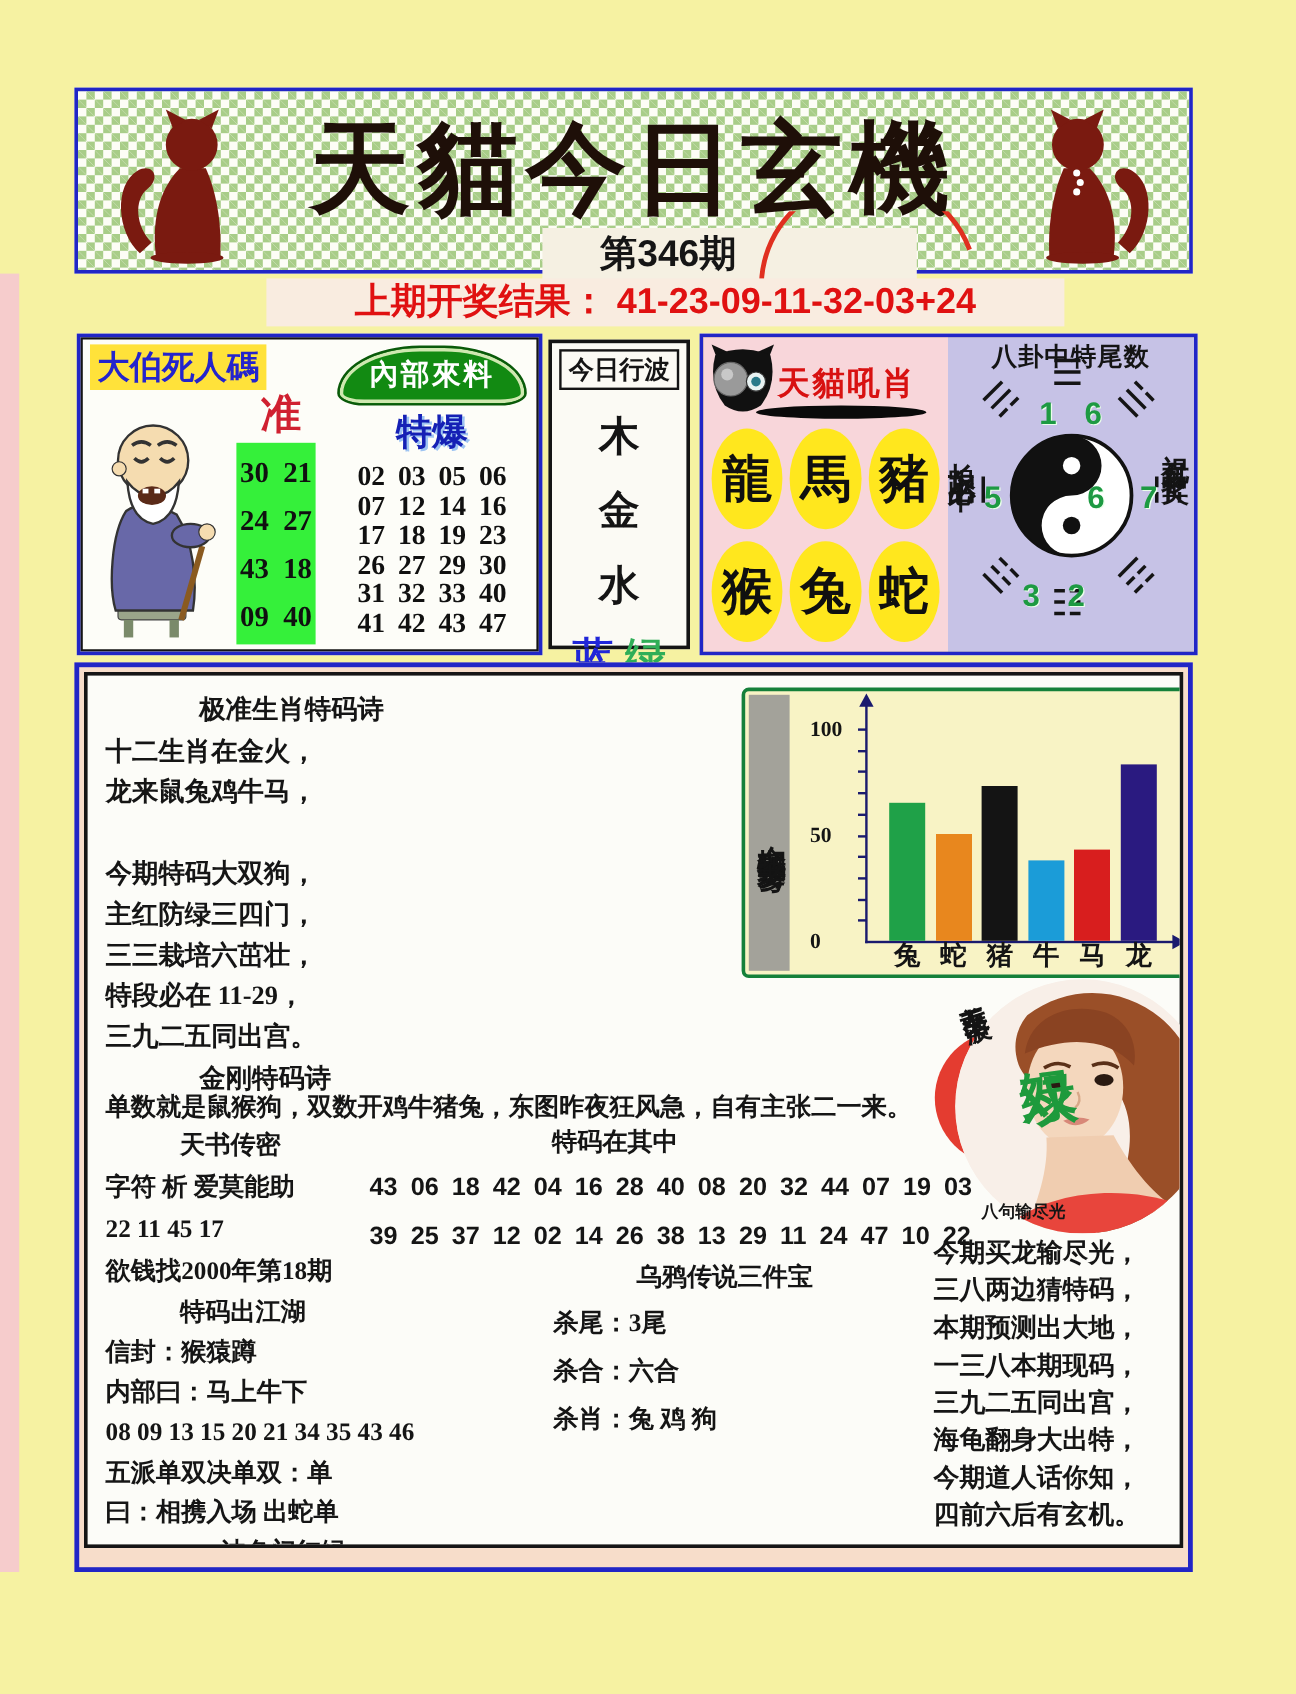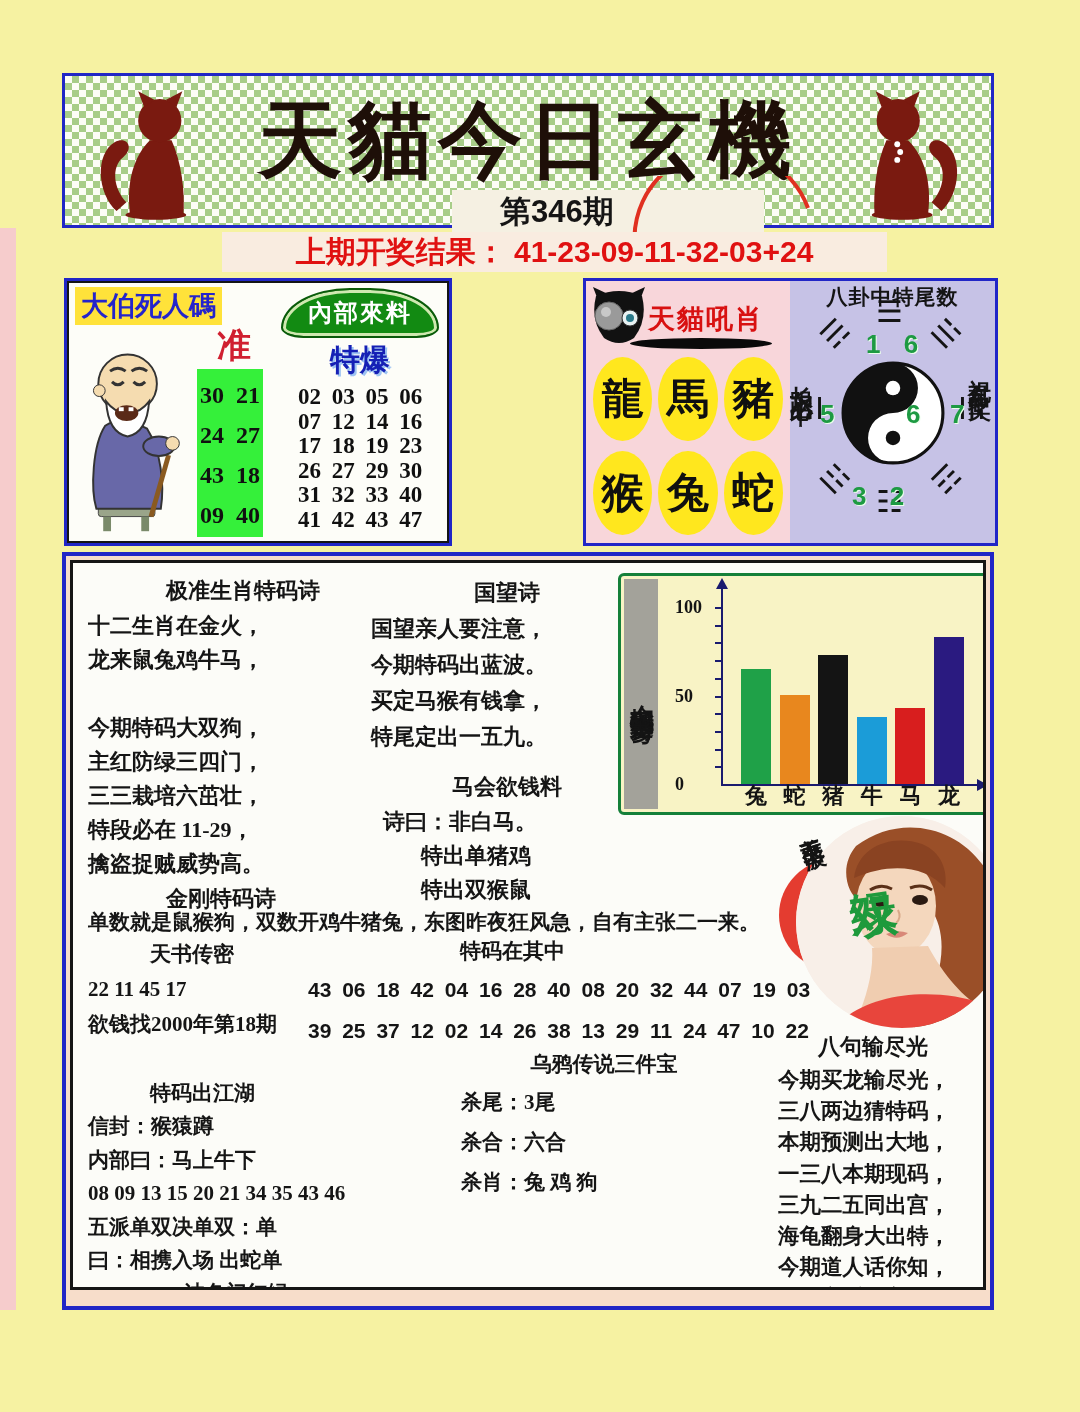--- a/index.html
+++ b/index.html
@@ -109,21 +109,21 @@
   #jianghu { left:15px; top:514px; width:330px; }
   #jianghu .tline { line-height:33.4px; font-size:21px; }
   #jianghu .tline:nth-child(1) { padding-left:62px; }
   #jianghu .tline:nth-child(7) { padding-left:96px; }
 
   #wuya { left:378px; top:483px; width:306px; }
   #wuya .blk-title { text-align:center; font-size:21px; }
   #wuya .tline { line-height:40px; font-size:21px; padding-left:10px; }
 
   #bajv { left:705px; top:430px; width:215px; }
-  #bajv .blk-title { padding-left:40px; font-size:22px;margin-top:36px; }
+  #bajv .blk-title { padding-left:40px; font-size:14px; }
   #bajv .tline { line-height:31.2px; font-size:21.5px; }
 
   #red-blob { left:706px; top:296px; width:112px; height:112px; border-radius:50%; background:#e43c30; }
   #photo-circle { left:723px; top:253px; width:212px; height:212px; border-radius:50%; overflow:hidden; background:#f8f0ea; }
   #meinv-text { left:716px; top:258px; writing-mode:vertical-rl; font-size:22px; font-weight:900;
     color:#141414; transform:rotate(-18deg); letter-spacing:2px; z-index:5; }
   #lvshuang { left:762px; top:292px; writing-mode:vertical-rl; font-size:46px; font-weight:900;
     color:#1e9a3c; transform:rotate(-8deg); letter-spacing:6px; z-index:5; }
 
   
@@ -223,20 +223,30 @@
           <div class="nrow">02 03 05 06</div>
           <div class="nrow">07 12 14 16</div>
           <div class="nrow">17 18 19 23</div>
           <div class="nrow">26 27 29 30</div>
           <div class="nrow">31 32 33 40</div>
           <div class="nrow">41 42 43 47</div>
         </div>
     </div>
   </div>
 
+  <div id="xingbo" class="abs">
+    <div id="xingbo-header">今日行波</div>
+    <div class="xb-item">木</div>
+    <div class="xb-item">金</div>
+    <div class="xb-item">水</div>
+    <div id="xb-colors">
+      <span id="xb-blue">蓝</span>
+      <span id="xb-green">绿</span>
+    </div>
+  </div>
 
   <div id="group2" class="abs group-box">
     <div id="houxiao">
       <svg id="cat-icon" viewBox="0 0 54 62">
         <path d="M6,14 L1,1 L16,8 Z" fill="#111"></path>
           <path d="M48,14 L53,1 L38,8 Z" fill="#111"></path>
         <path d="M4,10 Q27,0 50,10 Q56,34 42,52 Q27,62 12,52 Q-2,34 4,10 Z" fill="#111"></path>
         <circle cx="17" cy="30" r="14" fill="#9a9a9a" stroke="#666"></circle>
         <circle cx="14" cy="26" r="5" fill="#c8c8c8"></circle>
         <circle cx="38" cy="32" r="8" fill="#e8f2f2" stroke="#333"></circle>
@@ -285,46 +295,32 @@
       <div id="poem-left" class="tblock">
         <div class="blk-title">极准生肖特码诗</div>
         <div>
             <div class="tline">十二生肖在金火，</div>
             <div class="tline">龙来鼠兔鸡牛马，</div>
             <div class="tline">&nbsp;</div>
             <div class="tline">今期特码大双狗，</div>
             <div class="tline">主红防绿三四门，</div>
             <div class="tline">三三栽培六茁壮，</div>
             <div class="tline">特段必在 11-29，</div>
-            <div class="tline">擒盗捉贼威势高。</div>
+            <div class="tline">三九二五同出宫。</div>
           </div>
         <div class="blk-title" id="kingang">金刚特码诗</div>
       </div>
 
-      <div id="poem-mid" class="tblock">
-        <div class="blk-title">国望诗</div>
-        <div id="guowang-lines">
-            <div class="tline">国望亲人要注意，</div>
-            <div class="tline">今期特码出蓝波。</div>
-            <div class="tline">买定马猴有钱拿，</div>
-            <div class="tline">特尾定出一五九。</div>
-          </div>
-        <div class="blk-title" id="mahui-title">马会欲钱料</div>
-        <div id="mahui-lines">
-            <div class="tline">诗曰：非白马。</div>
-            <div class="tline">特出单猪鸡</div>
-            <div class="tline">特出双猴鼠</div>
-          </div>
-      </div>
 
       <div id="wide-line" class="tblock">单数就是鼠猴狗，双数开鸡牛猪兔，东图昨夜狂风急，自有主张二一来。</div>
 
       <div id="tianshu" class="tblock">
         <div class="blk-title">天书传密</div>
         <div>
+            <div class="tline">字符 析 爱莫能助</div>
             <div class="tline">22 11 45 17</div>
             <div class="tline">欲钱找2000年第18期</div>
           </div>
       </div>
 
       <div id="teima" class="tblock">
         <div class="blk-title">特码在其中</div>
         <div>
             <div class="numrow">43 06 18 42 04 16 28 40 08 20 32 44 07 19 03</div>
             <div class="numrow">39 25 37 12 02 14 26 38 13 29 11 24 47 10 22</div>

